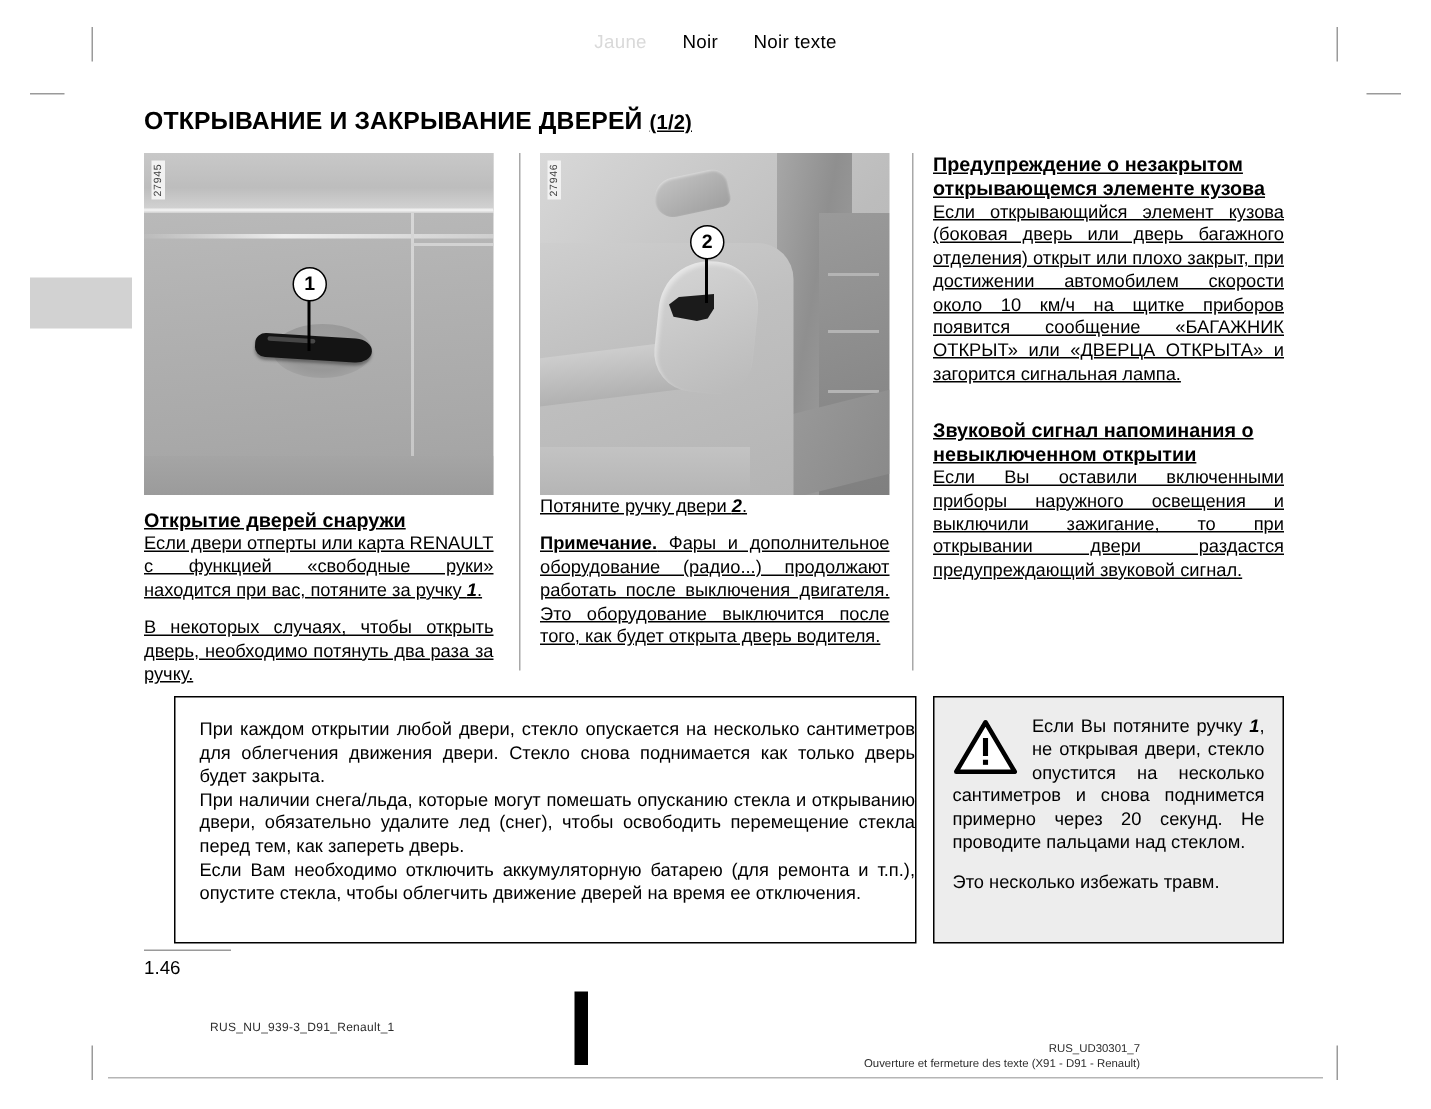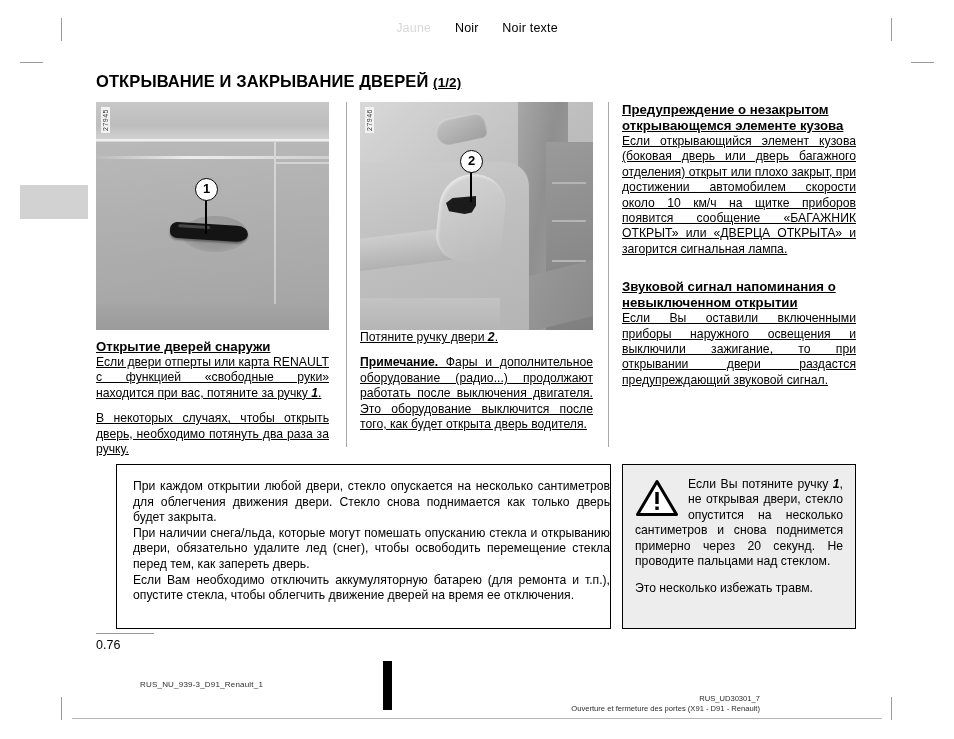--- a/index.html
+++ b/index.html
@@ -462,21 +462,21 @@
       <rect x="20.3" y="14" width="3.4" height="12" fill="#000000"></rect>
       <rect x="20.3" y="28.5" width="3.4" height="3.4" fill="#000000"></rect>
     </svg>
     <p><span>Если Вы потяните ручку </span><span class="i">1</span><span>, не открывая двери, стекло опустится на несколько сантиметров и снова поднимется примерно через 20 секунд. Не проводите пальцами над стеклом.</span></p>
     <p class="second">Это несколько избежать травм.</p>
   </div>
 
 </div>
 
 <div class="pagenum-rule"></div>
-<div class="pagenum">0.76</div>
+<div class="pagenum">1.46</div>
 
 <div class="blackbar"></div>
 <div class="foot-rule"></div>
 <div class="foot-left">RUS_NU_939-3_D91_Renault_1</div>
 <div class="foot-center">
   <div>RUS_UD30301_7</div>
-  <div>Ouverture et fermeture des portes (X91 - D91 - Renault)</div>
+  <div>Ouverture et fermeture des texte (X91 - D91 - Renault)</div>
 </div>
 
 </body></html>

